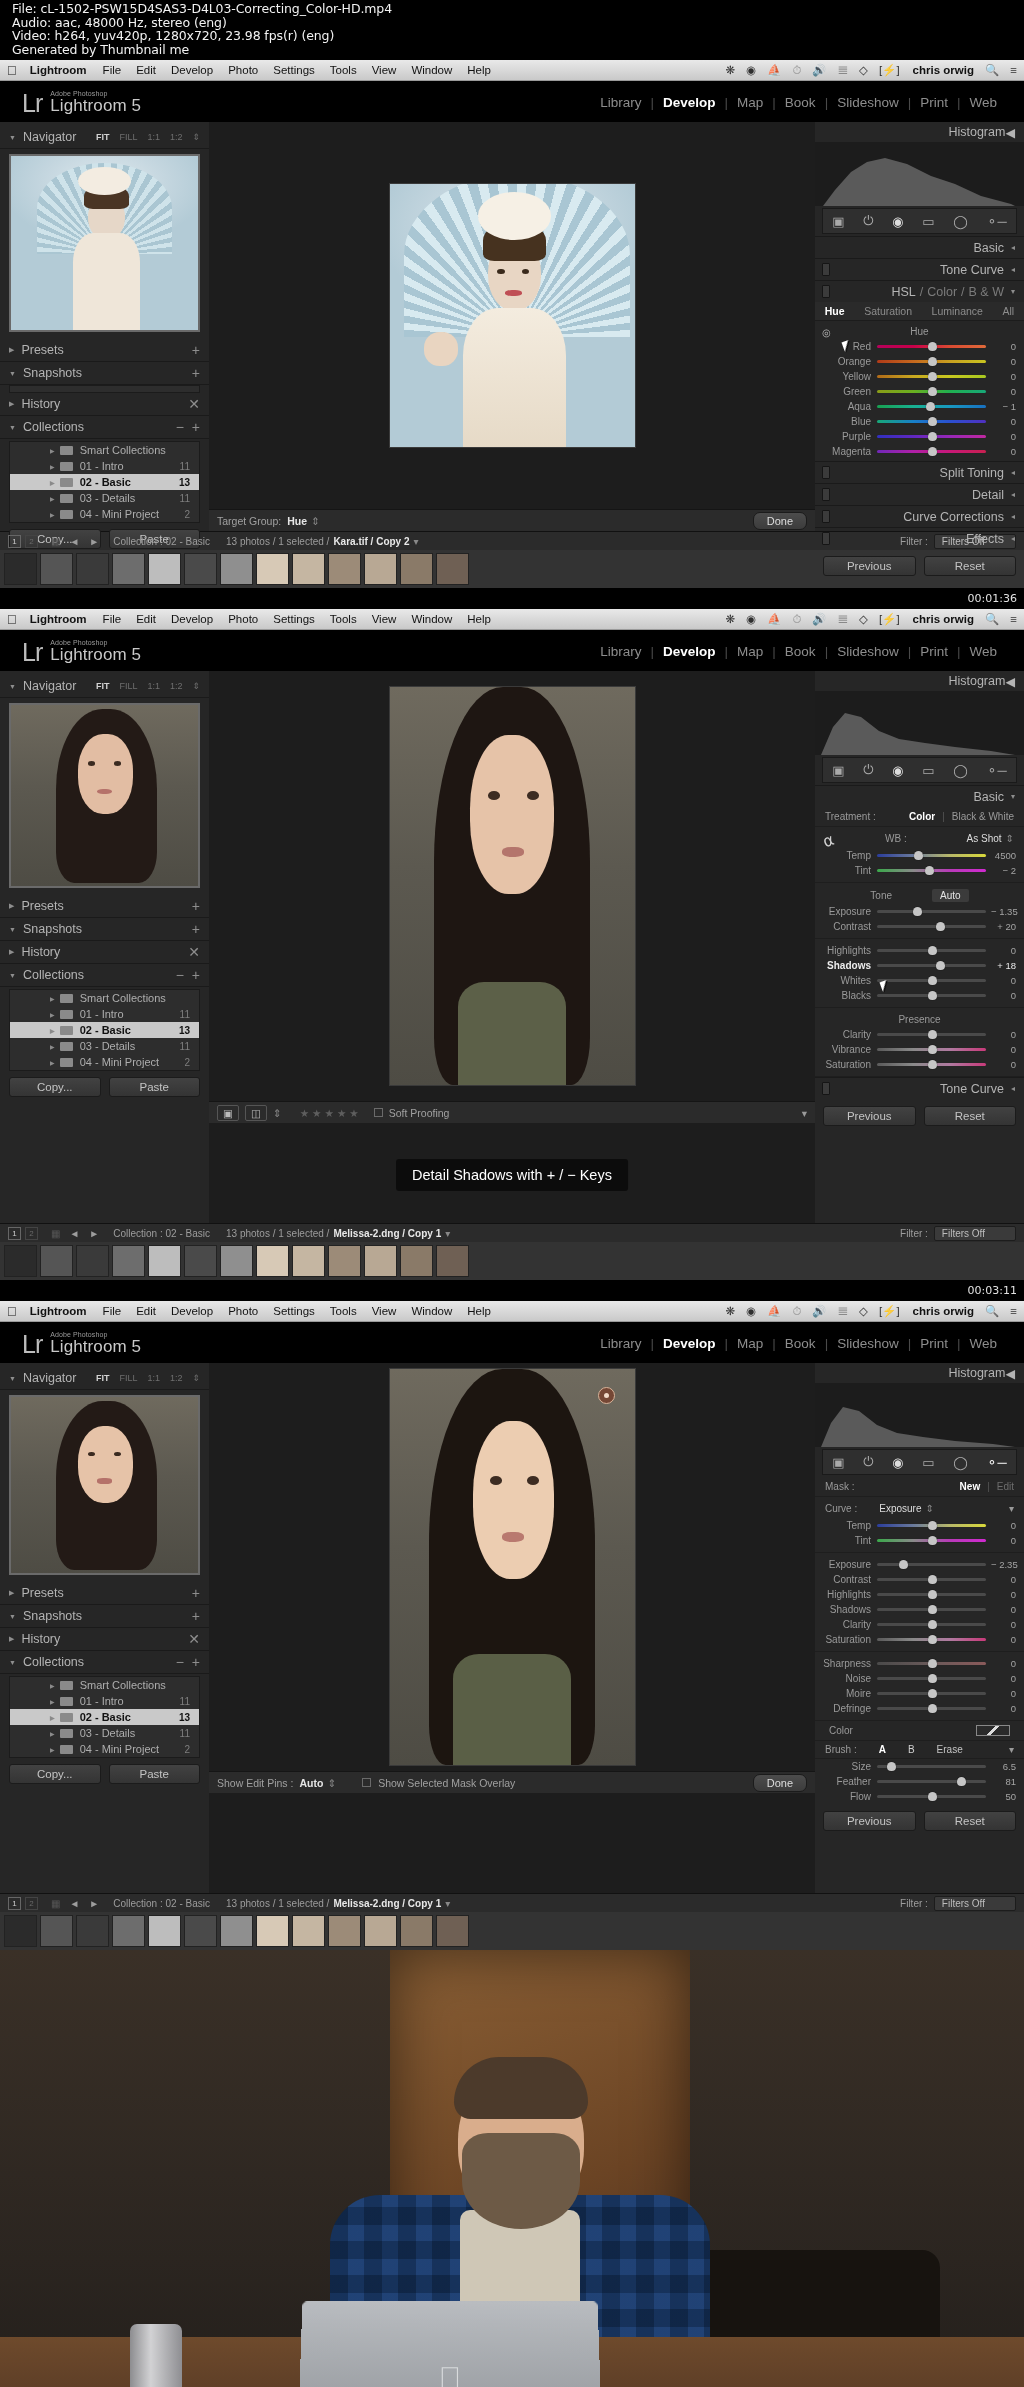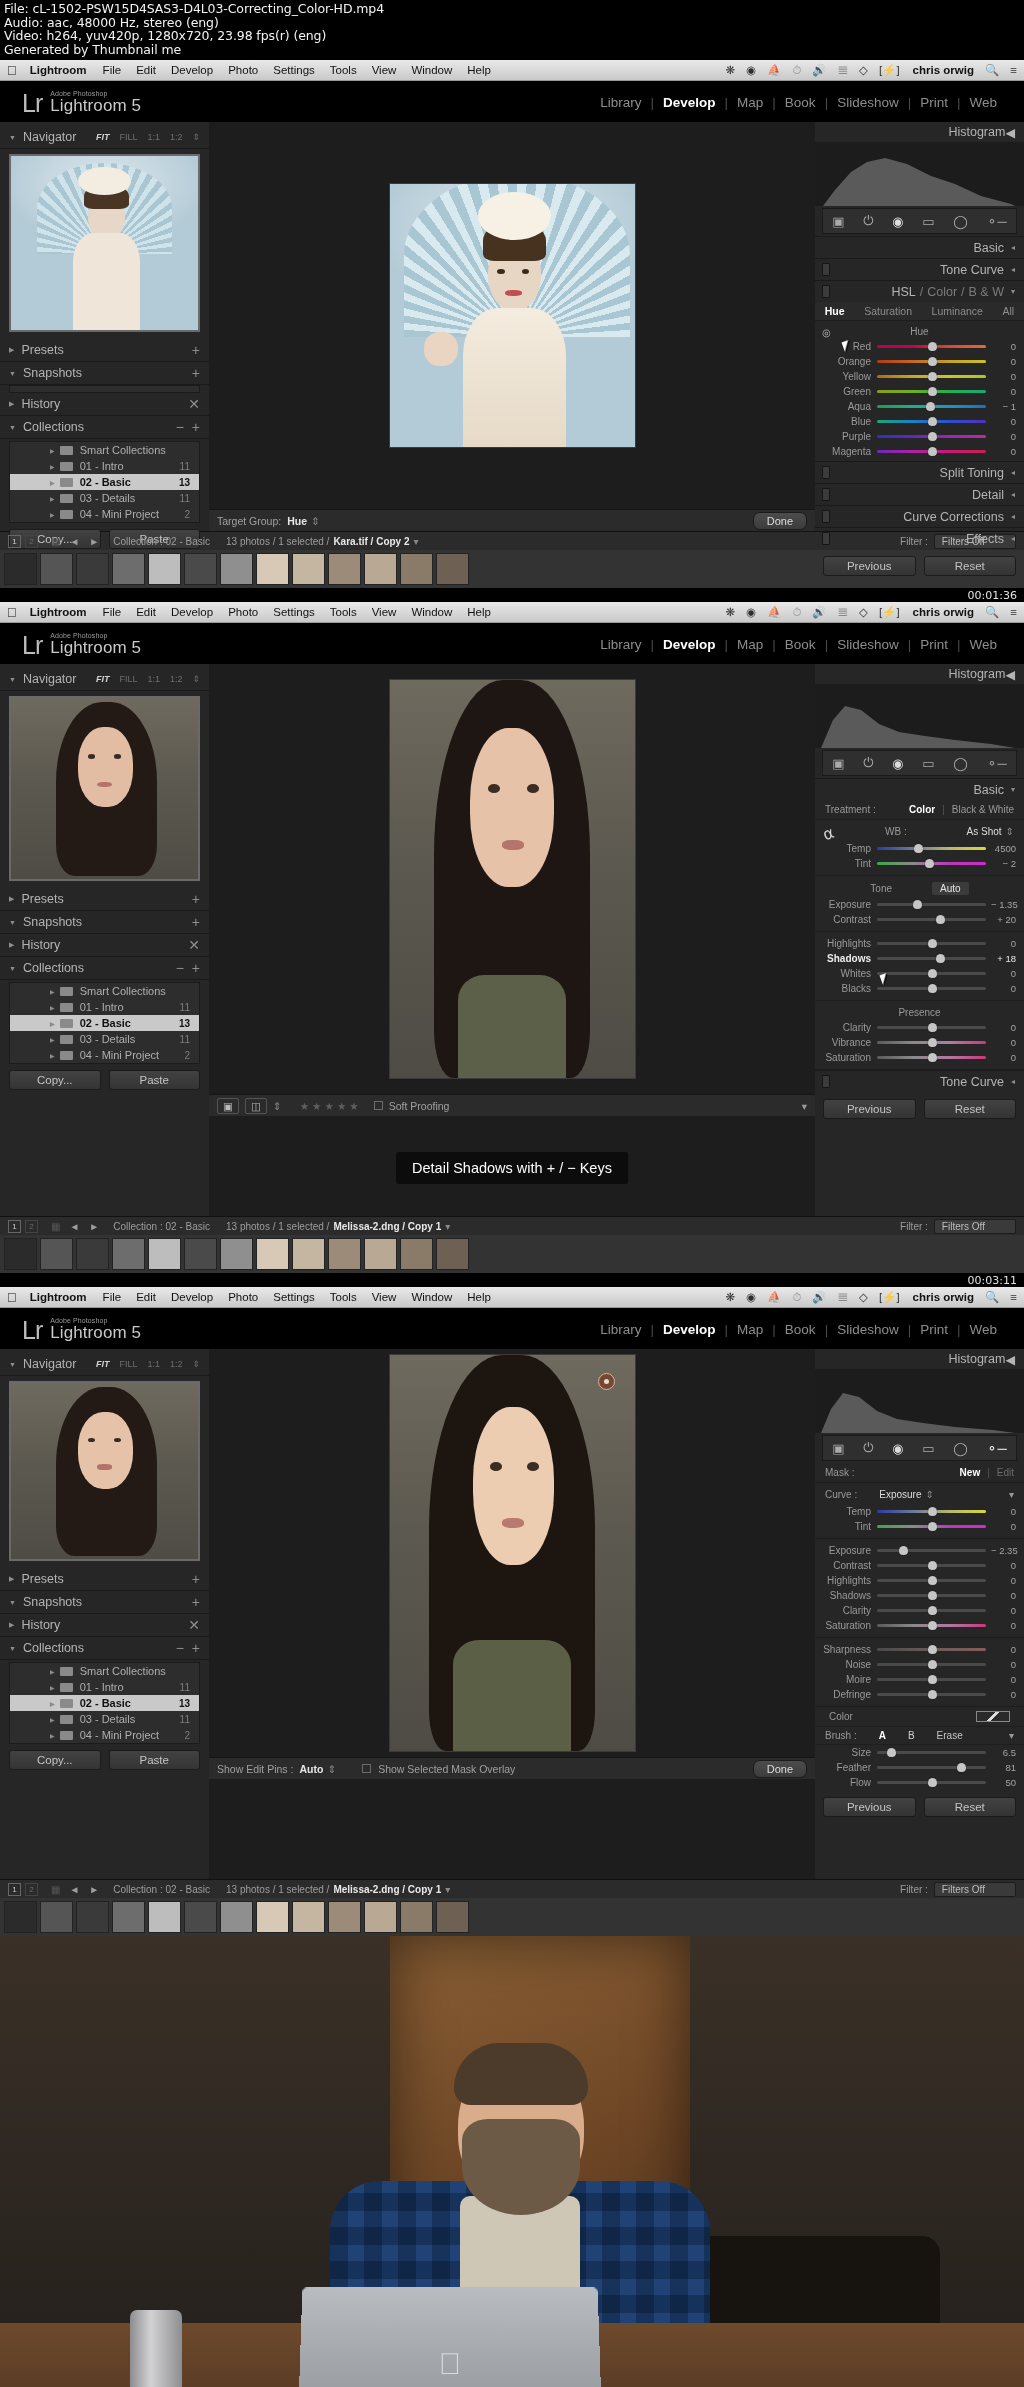--- a/index.html
+++ b/index.html
@@ -4,21 +4,21 @@
 <style>
   * { box-sizing: border-box; margin:0; padding:0; }
   html,body { background:#000; }
   body {
     width:1024px; height:2387px;
     font-family:"Liberation Sans", sans-serif;
     color:#fff; overflow:hidden; position:relative;
   }
 
   
-  #fileinfo { background:#000; padding:2px 4px 4px 4px; }
+  #fileinfo { background:#000; padding:2px 4px 4px 12px; }
   #fileinfo div {
     font-family:"DejaVu Sans", sans-serif;
     font-size:12.5px; line-height:13.6px; color:#f2f2f2;
     white-space:nowrap; letter-spacing:-0.1px;
   }
 
   
   .shot { position:relative; background:#000; width:1024px; }
   .osbar {
     height:21px; background:linear-gradient(#e9e9e9,#c9c9c9);
@@ -62,21 +62,21 @@
   
   .phdr {
     display:flex; align-items:center; height:23px;
     font-size:12.5px; color:#b4b4b4; padding:0 9px;
     border-bottom:1px solid #1a1a1a;
   }
   .phdr .tri { font-size:7px; color:#8e8e8e; margin-right:7px; }
   .phdr .lbl { flex:1; }
   .phdr .plus { color:#8e8e8e; font-size:14px; }
   .phdr .zoomopts { display:flex; align-items:center; gap:10px; font-size:9px; color:#6f6f6f; }
-  .phdr .zoomopts .on { color:#d2d2d2; font-weight:bold;font-style:italic; }
+  .phdr .zoomopts .on { color:#d2d2d2; font-weight:bold; }
 
   .navimg { margin:5px 9px 7px 9px; border:2px solid #6a6a6a; height:178px; overflow:hidden; }
   .collbox { margin:2px 9px 6px 9px; background:#2d2d2d; border:1px solid #1b1b1b; }
   .crow {
     display:flex; align-items:center; height:16px;
     font-size:11px; color:#aeaeae; padding-left:26px;
   }
   .crow.indent { padding-left:40px; }
   .crow.sel { background:#c9c9c9; color:#111; font-weight:bold; }
   .crow .fold {
@@ -187,21 +187,21 @@
   .filmhdr .fsel {
     background:#3a3a3a; border:1px solid #1c1c1c; border-radius:2px;
     padding:1px 30px 1px 7px; color:#bdbdbd; font-size:10px;
   }
   .filmstrip {
     height:38px; background:#333; display:flex; align-items:center;
     gap:3px; padding:0 4px; overflow:hidden;
   }
   .filmstrip .th { width:33px; height:32px; background:#6a6a6a; flex-shrink:0; border:1px solid #222; }
   .timebar {
-    height:14px; background:#000; display:flex;
+    height:21px; background:#000; display:flex;
     align-items:center; justify-content:flex-end;
     padding-right:7px; font-size:11px; color:#e2e2e2;
     font-family:"DejaVu Sans", sans-serif;
   }
 
   .tooltip {
     position:absolute; background:#0c0c0c; color:#fff;
     font-size:14.5px; padding:8px 16px; border-radius:3px;
     left:50%; transform:translateX(-50%); white-space:nowrap;
   }

